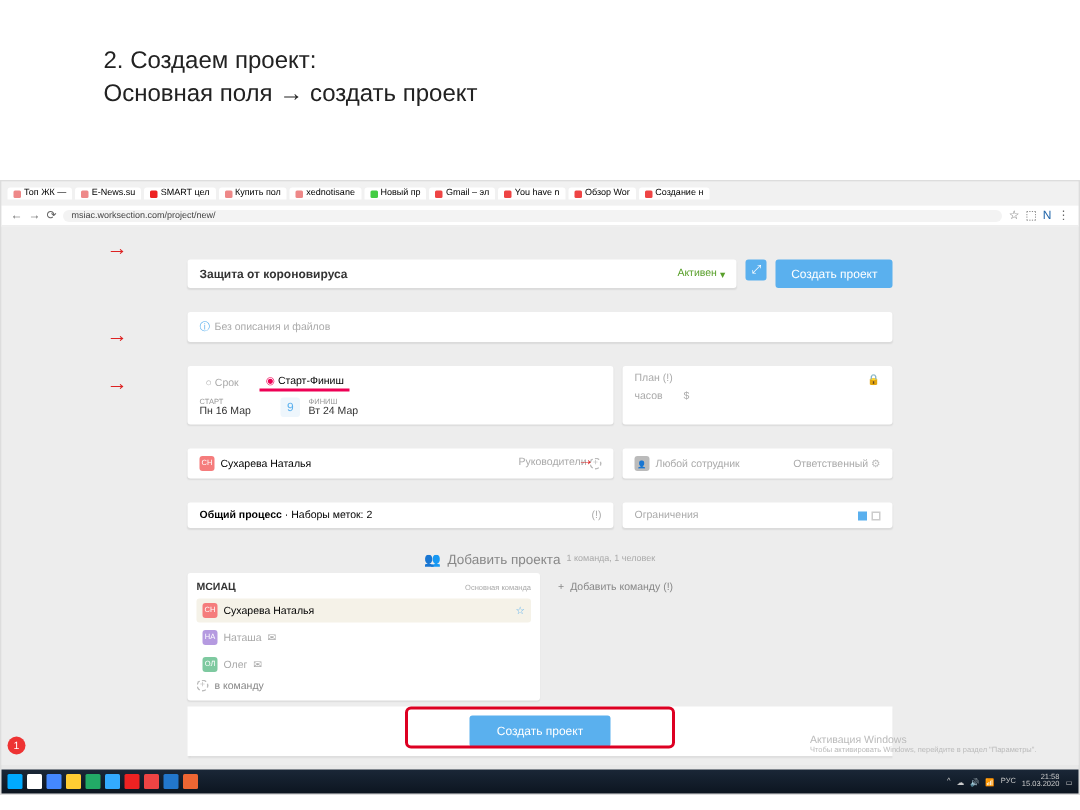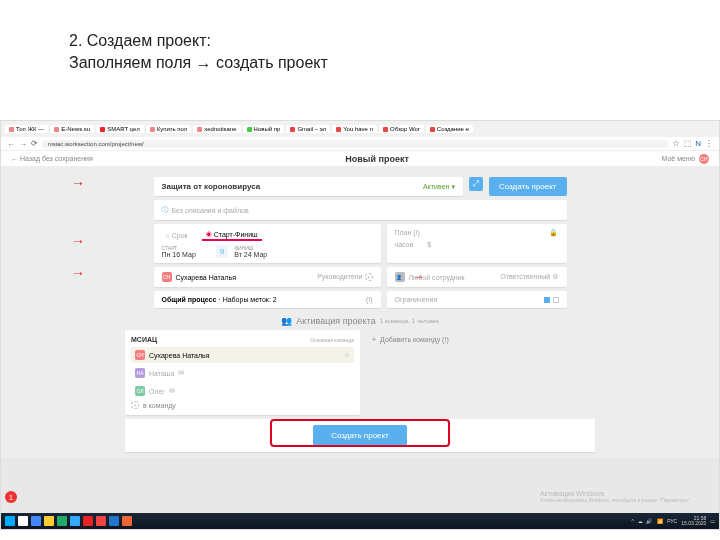--- a/index.html
+++ b/index.html
@@ -11,21 +11,21 @@
   .tab { background: #fff; padding: 1px 4px; display: flex; align-items: center; gap: 2px; border-radius: 2px 2px 0 0; }
   .tab.active { background: #fff; }
   .tab-ico { width: 5px; height: 5px; border-radius: 1px; }
   .addr-bar { height: 14px; background: #fff; display: flex; align-items: center; font-size: 6px; padding: 0 6px; gap: 4px; border-bottom: 1px solid #eee; }
   .nav-ico { color: #666; font-size: 8px; }
   .url { background: #f3f3f3; flex: 1; padding: 1px 6px; border-radius: 6px; color: #444; }
   .top-strip { height: 16px; background: #fff; display: flex; align-items: center; justify-content: space-between; padding: 0 10px; font-size: 7px; color: #888; border-bottom: 1px solid #eee; }
   .page-title-center { font-weight: bold; color: #333; font-size: 9px; }
   .avatar-sm { width: 10px; height: 10px; border-radius: 50%; background: #f57c7c; display: inline-flex; align-items: center; justify-content: center; font-size: 5px; color: #fff; }
   .content { background: #ededed; padding: 6px 0; position: relative; }
-  .card-row { width: 413px; margin: 4px auto; display: flex; gap: 6px; }
+  .card-row { width: 470px; margin: 16px auto; display: flex; gap: 6px; }
   .card { background: #fff; border-radius: 2px; padding: 5px 8px; font-size: 7px; display: flex; align-items: center; box-shadow: 0 1px 1px rgba(0,0,0,.08); }
   .card.w1 { flex: 1; }
   .card.w2 { width: 180px; }
   .project-name-card { justify-content: space-between; }
   .proj-name { font-weight: bold; color: #333; font-size: 8px; }
   .status-badge { color: #5aa02c; font-size: 7px; display: flex; align-items: center; gap: 2px; }
   .btn-create { background: #5ab0ee; color: #fff; padding: 5px 10px; border-radius: 2px; font-size: 8px; display: flex; align-items: center; }
   .sq-ico { width: 14px; height: 14px; background: #5ab0ee; border-radius: 2px; display: flex; align-items: center; justify-content: center; color: #fff; font-size: 8px; }
   .muted { color: #aaa; }
   .mini-label { font-size: 5px; color: #999; }
@@ -61,21 +61,21 @@
   .star-ico { color: #5ab0ee; }
   .plus-circle { width: 8px; height: 8px; border: 1px dashed #bbb; border-radius: 50%; display: inline-flex; align-items: center; justify-content: center; font-size: 6px; color: #bbb; }
   .gear { color: #bbb; font-size: 7px; }
   .info-ico { color: #5ab0ee; font-size: 7px; margin-right: 3px; }
 </style>
 </head>
 <body>
 
 <div class="slide-title">
   <div>2. Создаем проект:</div>
-  <div>Заполняем поля → создать проект</div>
+  <div>Основная поля → создать проект</div>
 </div>
 
 <div class="screenshot">
 
   <div class="tabs-bar">
     <div class="tab">
         <span class="tab-ico" style="background:#e88"></span>
         <span>Топ ЖК —</span>
       </div>
     <div class="tab">
@@ -120,28 +120,20 @@
     <span class="nav-ico">←</span>
     <span class="nav-ico">→</span>
     <span class="nav-ico">⟳</span>
     <span class="url"><span>msiac.worksection.com/project/new/</span></span>
     <span class="nav-ico">☆</span>
     <span class="nav-ico">⬚</span>
     <span class="nav-ico" style="color:#26a">N</span>
     <span class="nav-ico">⋮</span>
   </div>
 
-  <div class="top-strip">
-    <span>← Назад без сохранения</span>
-    <span class="page-title-center">Новый проект</span>
-    <span style="display:flex;align-items:center;gap:4px">
-      <span>Моё меню</span>
-      <span class="avatar-sm">СН</span>
-    </span>
-  </div>
 
   <div class="content">
 
     <span class="arrow" style="top:6px;left:70px"></span>
     <span class="arrow" style="top:64px;left:70px"></span>
     <span class="arrow" style="top:96px;left:70px"></span>
 
     <div class="card-row">
       <div class="card w1 project-name-card">
         <span class="proj-name">Защита от короновируса</span>
@@ -221,21 +213,21 @@
         <span class="muted">Ограничения</span>
         <span style="display:flex;gap:3px">
             <span style="width:6px;height:6px;background:#5ab0ee"></span>
             <span style="width:6px;height:6px;border:1px solid #ccc"></span>
           </span>
       </div>
     </div>
 
     <div class="section-header">
       <span>👥</span>
-      <span>Активация проекта</span>
+      <span>Добавить проекта</span>
       <span class="muted" style="font-size:6px">1 команда, 1 человек</span>
     </div>
 
     <div class="bottom-cols">
       <div class="team-card">
         <div class="team-head">
           <span class="team-name">МСИАЦ</span>
           <span class="muted" style="font-size:5px">Основная команда</span>
         </div>
         <div class="team-row hl">

